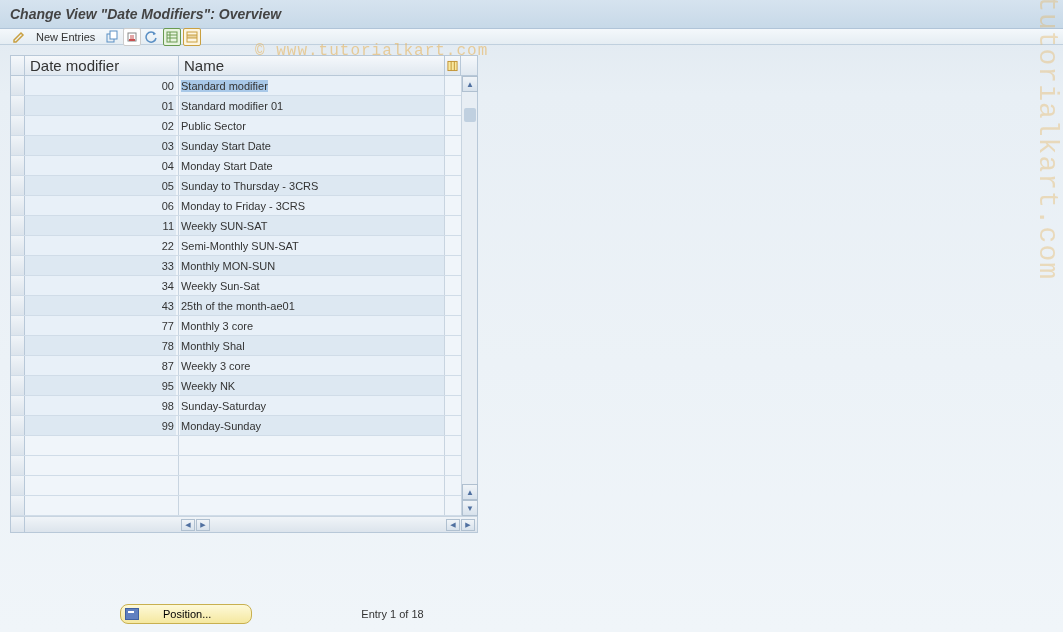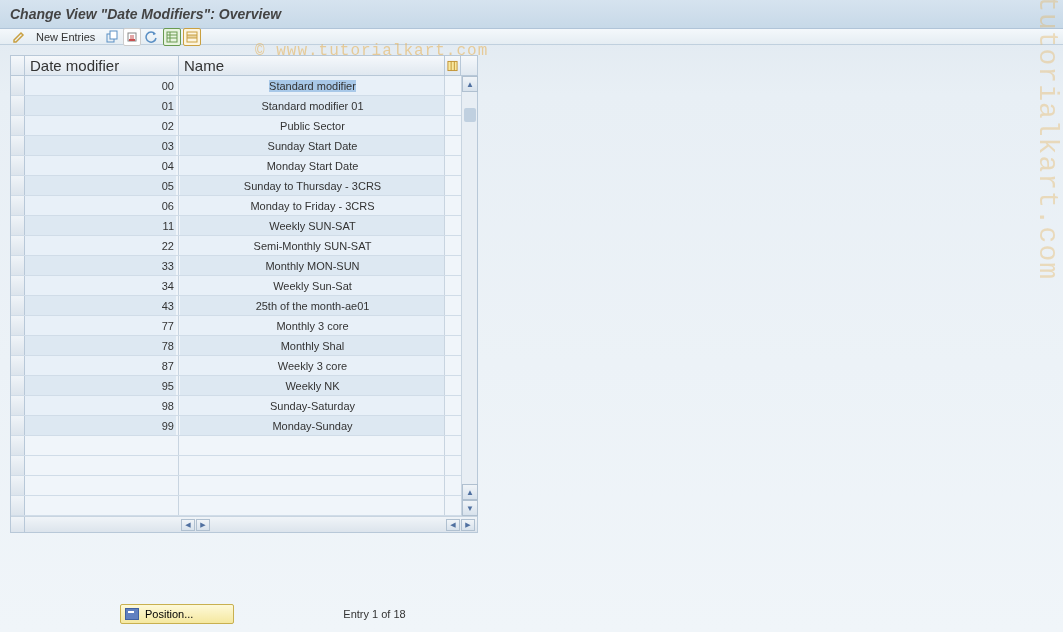--- a/index.html
+++ b/index.html
@@ -145,21 +145,21 @@
       padding-right: 2px;
     }
     .cell-name {
       width: 266px;
       border-right: 1px solid #c8d4e0;
       font-size: 11px;
       display: flex;
       align-items: center;
       padding-left: 1px;
     }
-    .cell-input { width: 100%; height: 100%; display: flex; align-items: center; justify-content: center; }
+    .cell-input { width: 100%; height: 100%; display: flex; align-items: center; }
     .cell-mod .cell-input { justify-content: flex-end; padding-right: 2px; }
     .cell-name .cell-input { padding-left: 1px; }
     .selected-text {
       background: #a8c8e8;
     }
     .empty-row .cell-input { background: #f0f5fa !important; }
 
     .vscrollbar {
       position: absolute;
       right: 0;
@@ -233,22 +233,22 @@
       gap: 100px;
     }
     .position-btn {
       background: linear-gradient(to bottom, #fef9d8 0%, #f5e8a0 100%);
       border: 1px solid #c8b050;
       padding: 3px 40px 3px 4px;
       font-size: 11px;
       cursor: pointer;
       display: flex;
       align-items: center;
-      gap: 6px;
-      border-radius: 2px;
+      gap: 24px;
+      border-radius: 8px;
     }
     .position-btn .pos-icon {
       width: 14px;
       height: 12px;
       background: linear-gradient(#6080c0,#6080c0);
       border: 1px solid #4060a0;
       position: relative;
     }
     .position-btn .pos-icon::after{
       content:"";

